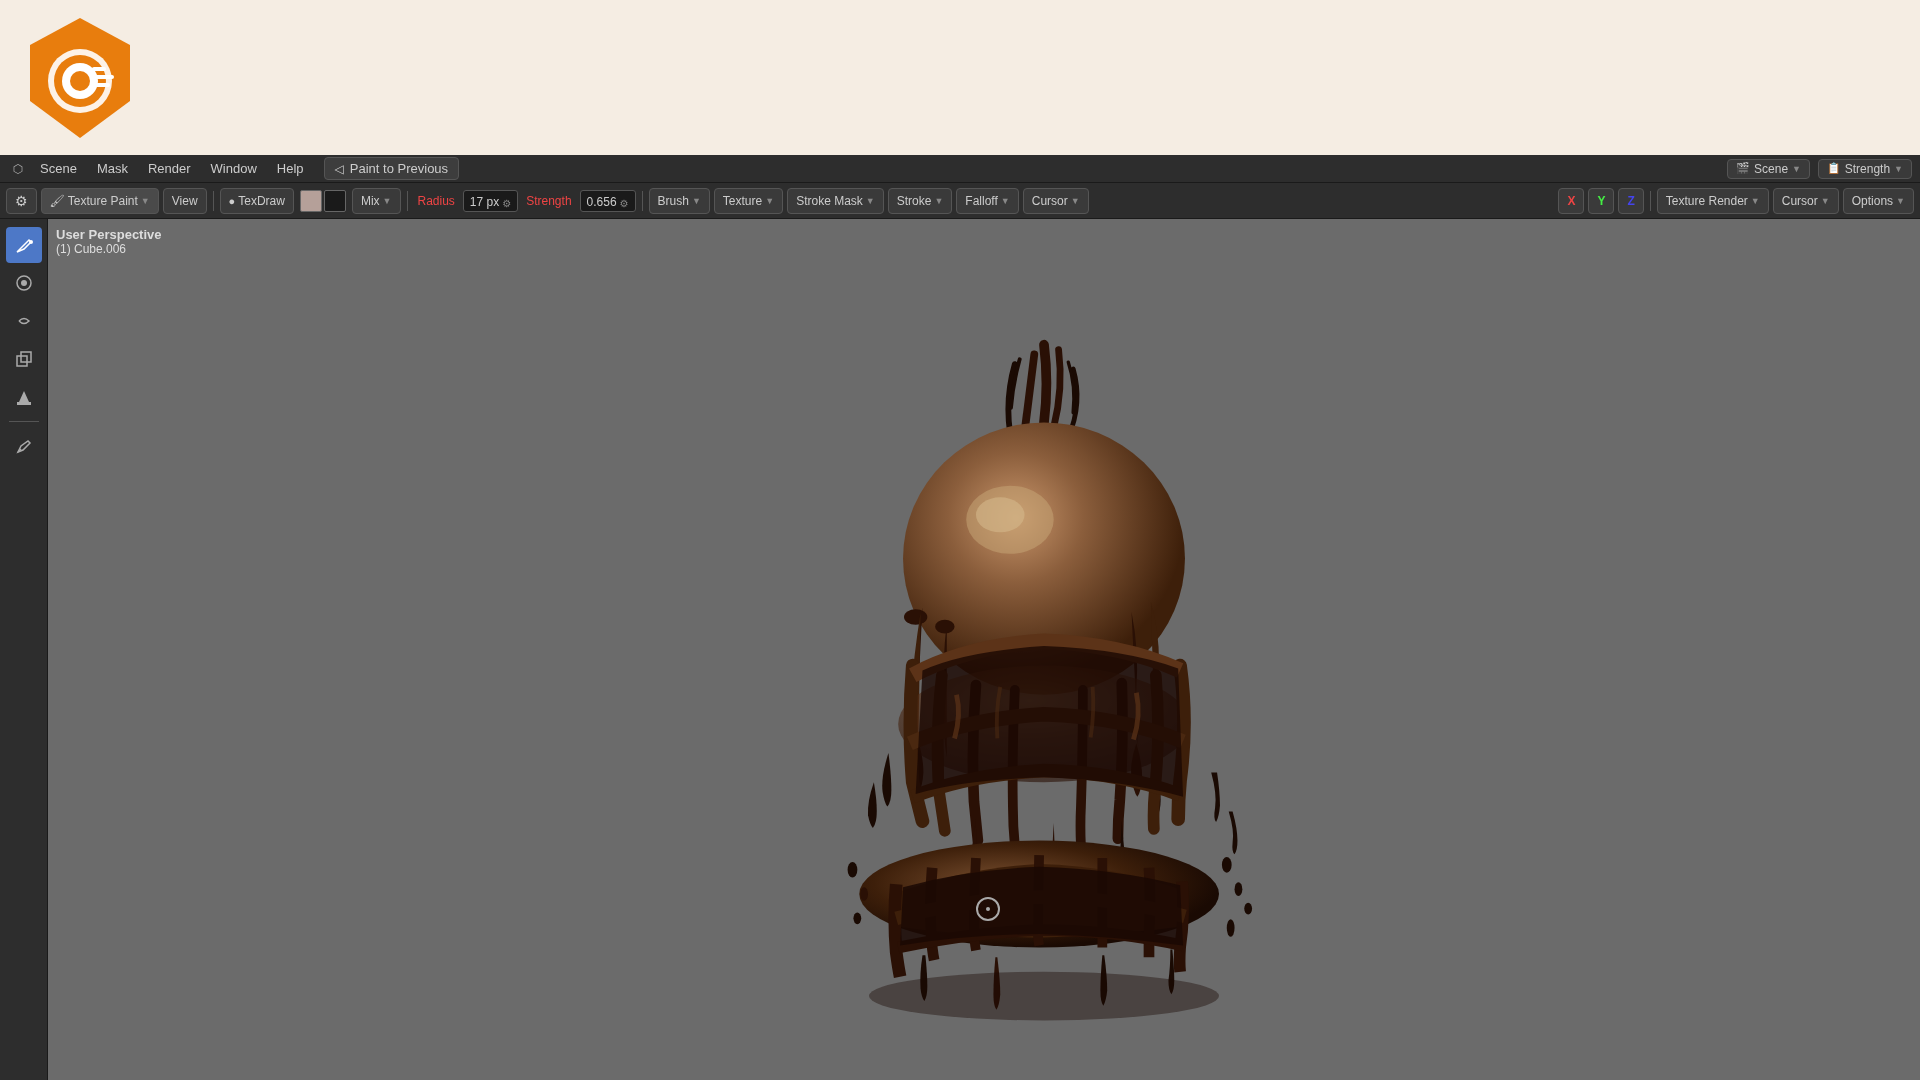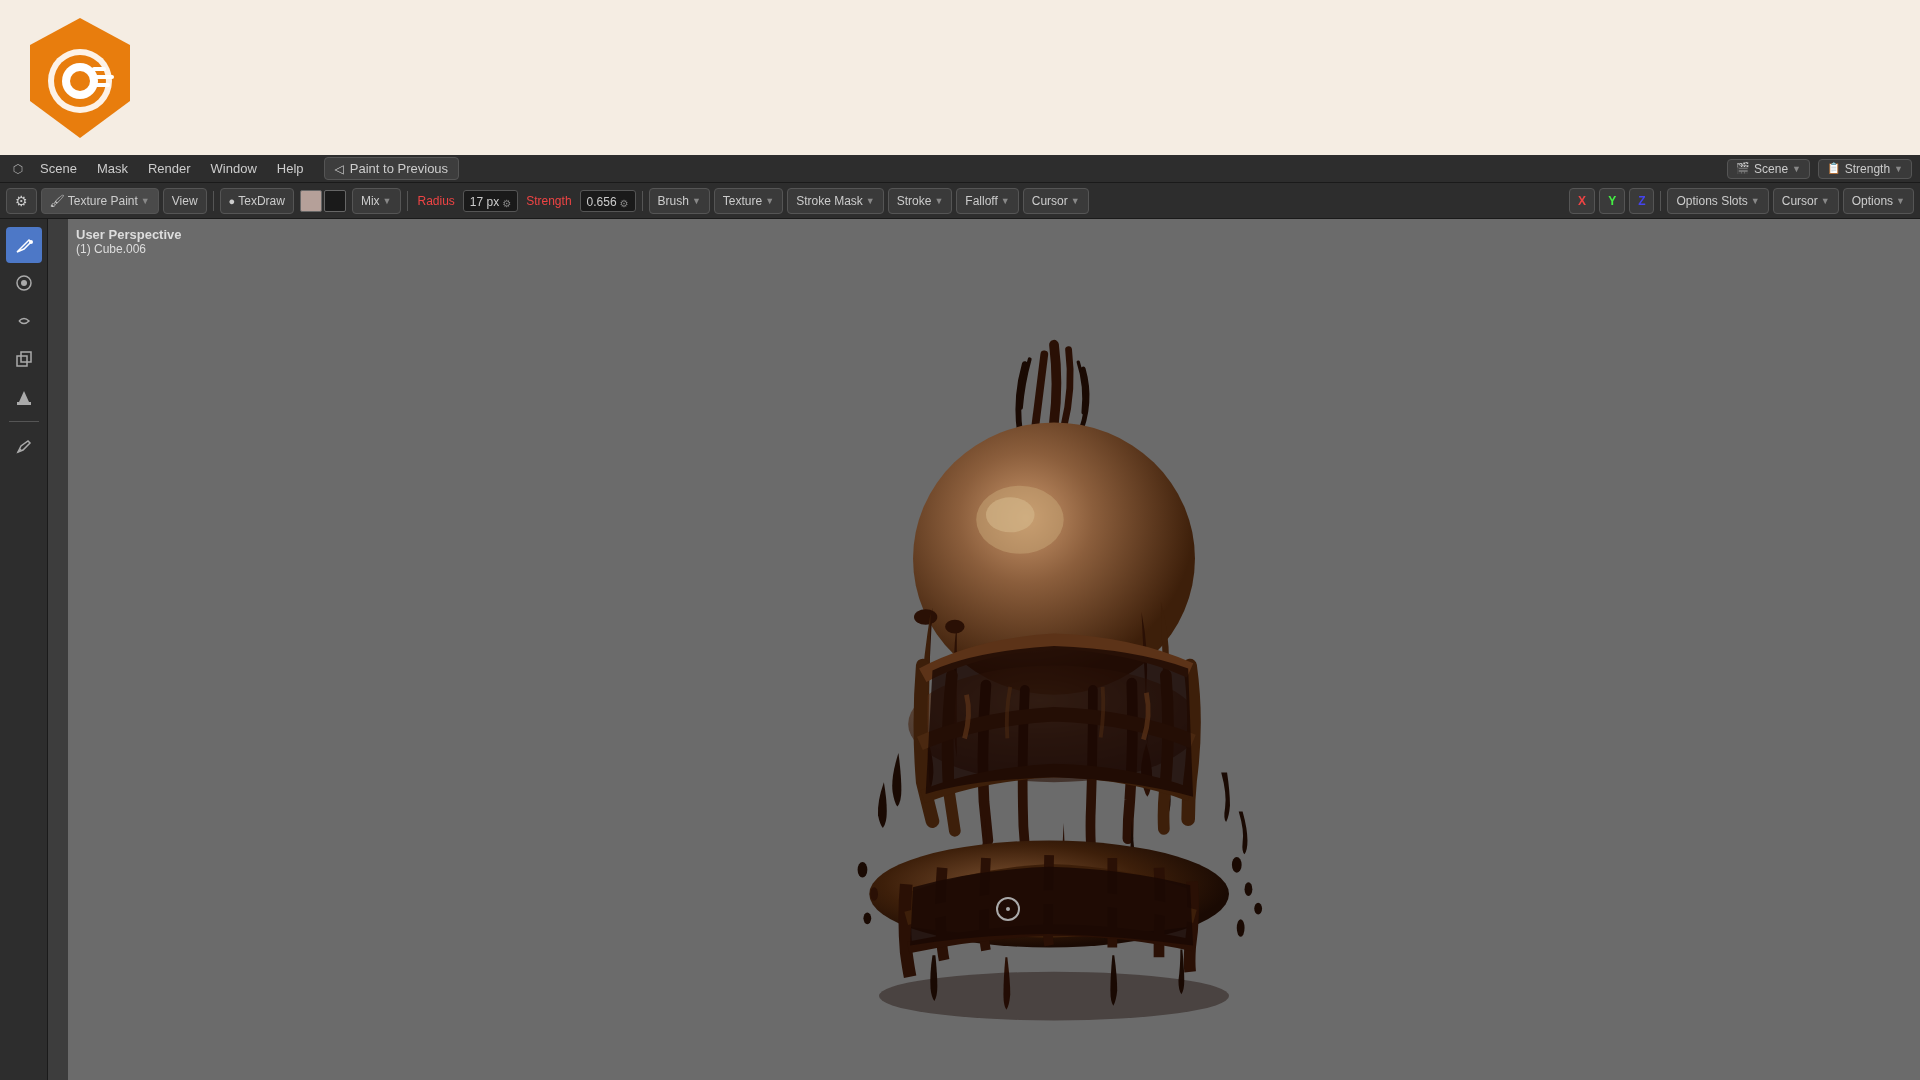--- a/index.html
+++ b/index.html
@@ -234,21 +234,20 @@
       margin: 4px 0;
     }
 
     
     #viewport {
       flex: 1;
       height: 100%;
       background: #6b6b6b;
       position: relative;
       overflow: hidden;
-      margin-left: 20px;
     }
 
     #viewport-info {
       position: absolute;
       top: 8px;
       left: 8px;
       color: #ddd;
       font-size: 12px;
       pointer-events: none;
     }
@@ -427,21 +426,21 @@
 
     <div style="flex:1;"></div>
 
     <div class="toolbar-btn" style="color:#e44;font-weight:bold;">X</div>
     <div class="toolbar-btn" style="color:#4e4;font-weight:bold;">Y</div>
     <div class="toolbar-btn" style="color:#44e;font-weight:bold;">Z</div>
 
     <div class="toolbar-separator"></div>
 
     <div class="toolbar-dropdown">
-      <span>Options Slots</span>
+      <span>Texture Render</span>
       <span class="chevron">▼</span>
     </div>
     <div class="toolbar-dropdown">
       <span>Cursor</span>
       <span class="chevron">▼</span>
     </div>
     <div class="toolbar-dropdown">
       <span>Options</span>
       <span class="chevron">▼</span>
     </div>

